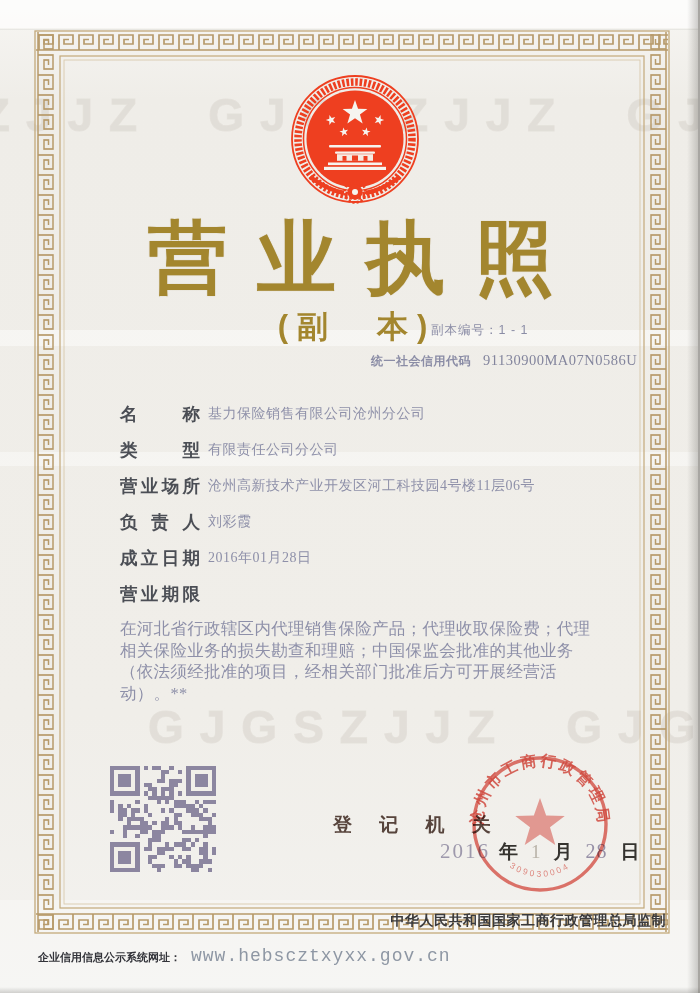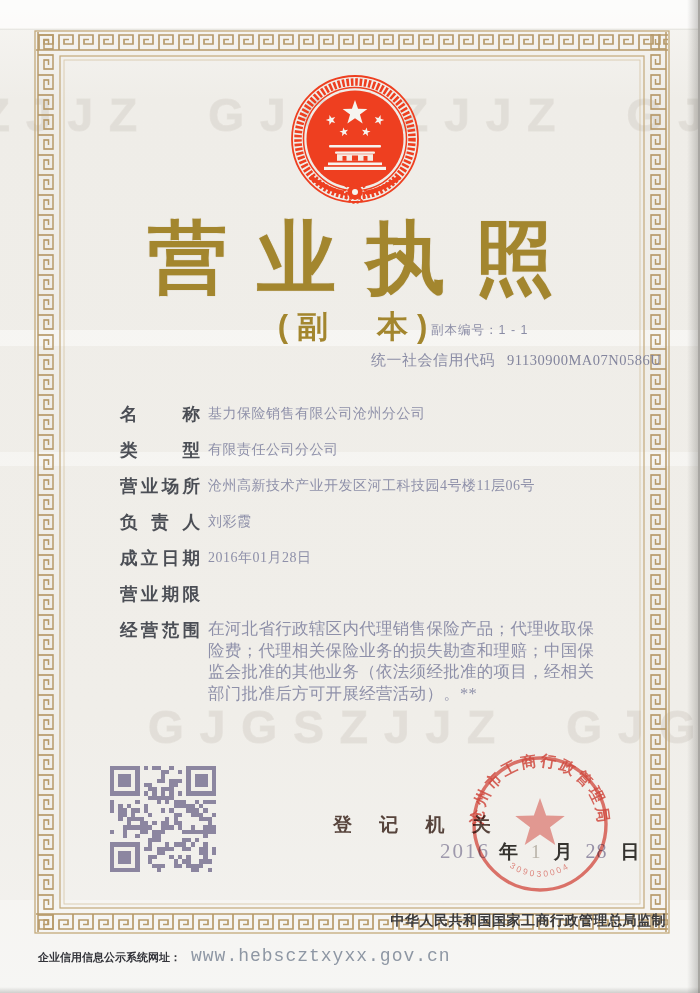--- a/index.html
+++ b/index.html
@@ -24,21 +24,21 @@
   
   .emblem{position:absolute;left:288px;top:72px;z-index:3;}
   
   .title{position:absolute;left:0;top:206px;width:100%;margin:0;text-align:center;z-index:3;
     font-size:79px;font-weight:900;color:#a3862e;letter-spacing:30px;padding-left:32px;box-sizing:border-box;
     text-shadow:0 0 1px rgba(140,110,40,.4);font-family:"Liberation Sans",sans-serif;}
   .subtitle{position:absolute;left:0;top:306px;width:100%;text-align:center;z-index:3;
     font-size:31px;font-weight:800;color:#a3862e;letter-spacing:9px;padding-left:14px;box-sizing:border-box;}
   .copy-no{position:absolute;left:431px;top:322px;z-index:3;font-size:12.5px;color:#8b8da6;letter-spacing:1px;}
   .credit{position:absolute;left:371px;top:351px;z-index:3;}
-  .credit .cl{font-size:15px;color:#8b8da6;font-weight:400;letter-spacing:.5px;}
+  .credit .cl{font-size:12px;color:#8b8da6;font-weight:700;letter-spacing:.5px;}
   .credit .cv{font-size:14.5px;color:#83859d;margin-left:12px;font-family:"Liberation Serif",serif;letter-spacing:.5px;}
   
   .fields{position:absolute;left:120px;top:402px;width:475px;z-index:3;}
   .row{display:flex;margin-bottom:12px;line-height:24px;}
   .fl{width:80px;min-width:80px;font-size:17.5px;font-weight:700;color:#4b4e55;
       text-align:justify;text-align-last:justify;margin-right:8px;}
   .fv{font-size:14px;color:#8e90a9;font-family:"Liberation Serif",serif;letter-spacing:.5px;}
   .row-scope .fv{font-size:16.5px;line-height:21.5px;letter-spacing:.3px;}
   
   .qr{position:absolute;left:110px;top:766px;width:106px;height:106px;z-index:3;}
@@ -169,21 +169,20 @@
       </div>
     <div class="row">
         <span class="fl">成立日期</span>
         <span class="fv">2016年01月28日</span>
       </div>
     <div class="row">
         <span class="fl">营业期限</span>
         <span class="fv"></span>
       </div>
     <div class="row row-scope">
-        <span class="fl">经营范围</span>
         <span class="fv">在河北省行政辖区内代理销售保险产品；代理收取保险费；代理相关保险业务的损失勘查和理赔；中国保监会批准的其他业务（依法须经批准的项目，经相关部门批准后方可开展经营活动）。**</span>
       </div>
   </div>
 
   <div class="qr">
     <svg id="qr-svg" viewBox="0 0 25 25">
         <rect x="8" y="0" width="1" height="1" fill="#8c86a0"></rect>
         <rect x="10" y="0" width="1" height="1" fill="#8c86a0"></rect>
         <rect x="11" y="0" width="1" height="1" fill="#8c86a0"></rect>
         <rect x="14" y="0" width="1" height="1" fill="#8c86a0"></rect>

